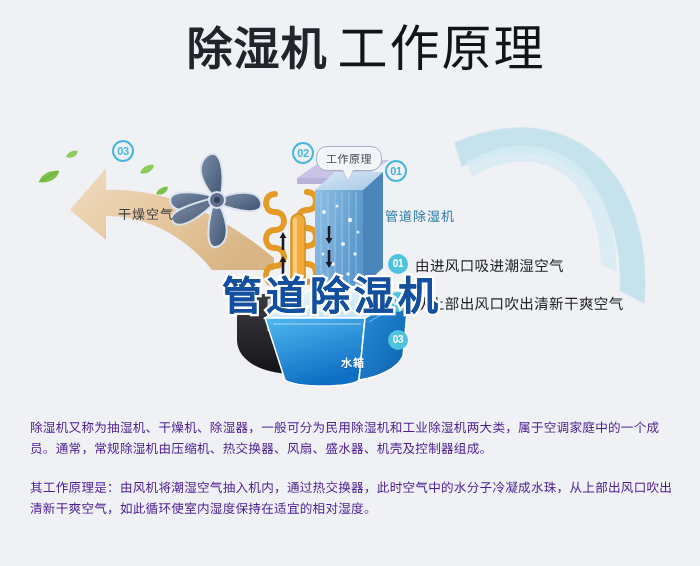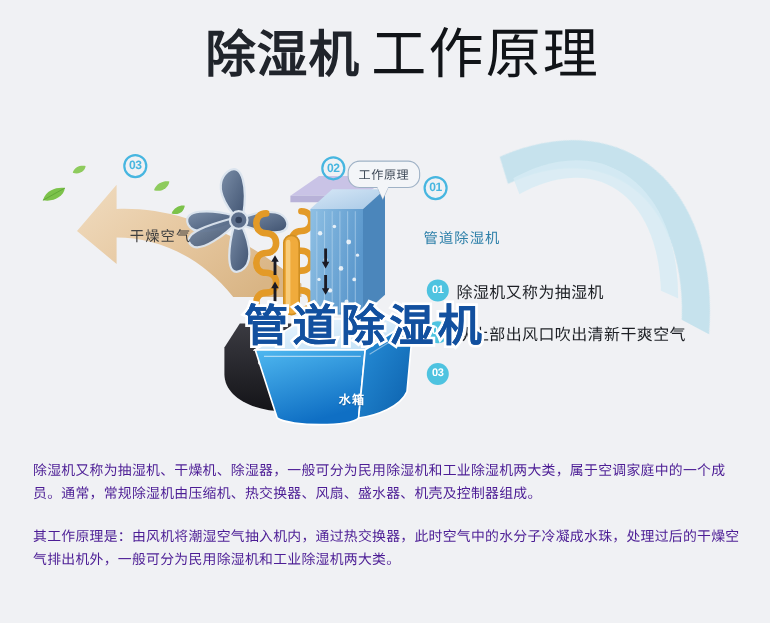--- a/index.html
+++ b/index.html
@@ -89,21 +89,21 @@
 
   
   .fan {
     position: absolute;
     left: 163px; top: 28px;
     width: 108px; height: 112px;
   }
   .fan svg { width:100%; height:100%; display:block; }
 
   
-  .machine { position: absolute; left: 226px; top: 22px; width: 150px; height: 250px; }
+  .machine { position: absolute; left: 259px; top: 22px; width: 150px; height: 250px; }
 
   
   .coil { position: absolute; left: 2px; top: 38px; width: 70px; height: 120px; }
   .coil svg { width:100%; height:100%; display:block; }
 
   
   .evap {
     position: absolute;
     left: 56px; top: 28px;
     width: 68px; height: 122px;
@@ -450,30 +450,30 @@
     <div class="idx" id="idx03">03</div>
 
     <div class="dlabel" id="lbl01">管道除湿机</div>
     <div class="dlabel" id="lbl03">干燥空气</div>
 
   </div>
 
   <div class="steps">
     <div class="step">
       <span class="step-badge">01</span>
-      <span class="step-text">除湿机又称为抽湿机</span>
+      <span class="step-text">由进风口吸进潮湿空气</span>
     </div>
     <div class="step">
       <span class="step-badge">02</span>
       <span class="step-text">从上部出风口吹出清新干爽空气</span>
     </div>
     <div class="step">
       <span class="step-badge">03</span>
     </div>
   </div>
 
   <div class="watermark">管道除湿机</div>
   <div class="wm-layer">管道除湿机</div>
 
   <div class="copy" id="para1">除湿机又称为抽湿机、干燥机、除湿器，一般可分为民用除湿机和工业除湿机两大类，属于空调家庭中的一个成员。通常，常规除湿机由压缩机、热交换器、风扇、盛水器、机壳及控制器组成。</div>
-  <div class="copy" id="para2">其工作原理是：由风机将潮湿空气抽入机内，通过热交换器，此时空气中的水分子冷凝成水珠，处理过后的干燥空气排出机外，一般可分为民用除湿机和工业除湿机两大类。</div>
+  <div class="copy" id="para2">其工作原理是：由风机将潮湿空气抽入机内，通过热交换器，此时空气中的水分子冷凝成水珠，从上部出风口吹出清新干爽空气，如此循环使室内湿度保持在适宜的相对湿度。</div>
 
 </div>
 
 </body></html>

